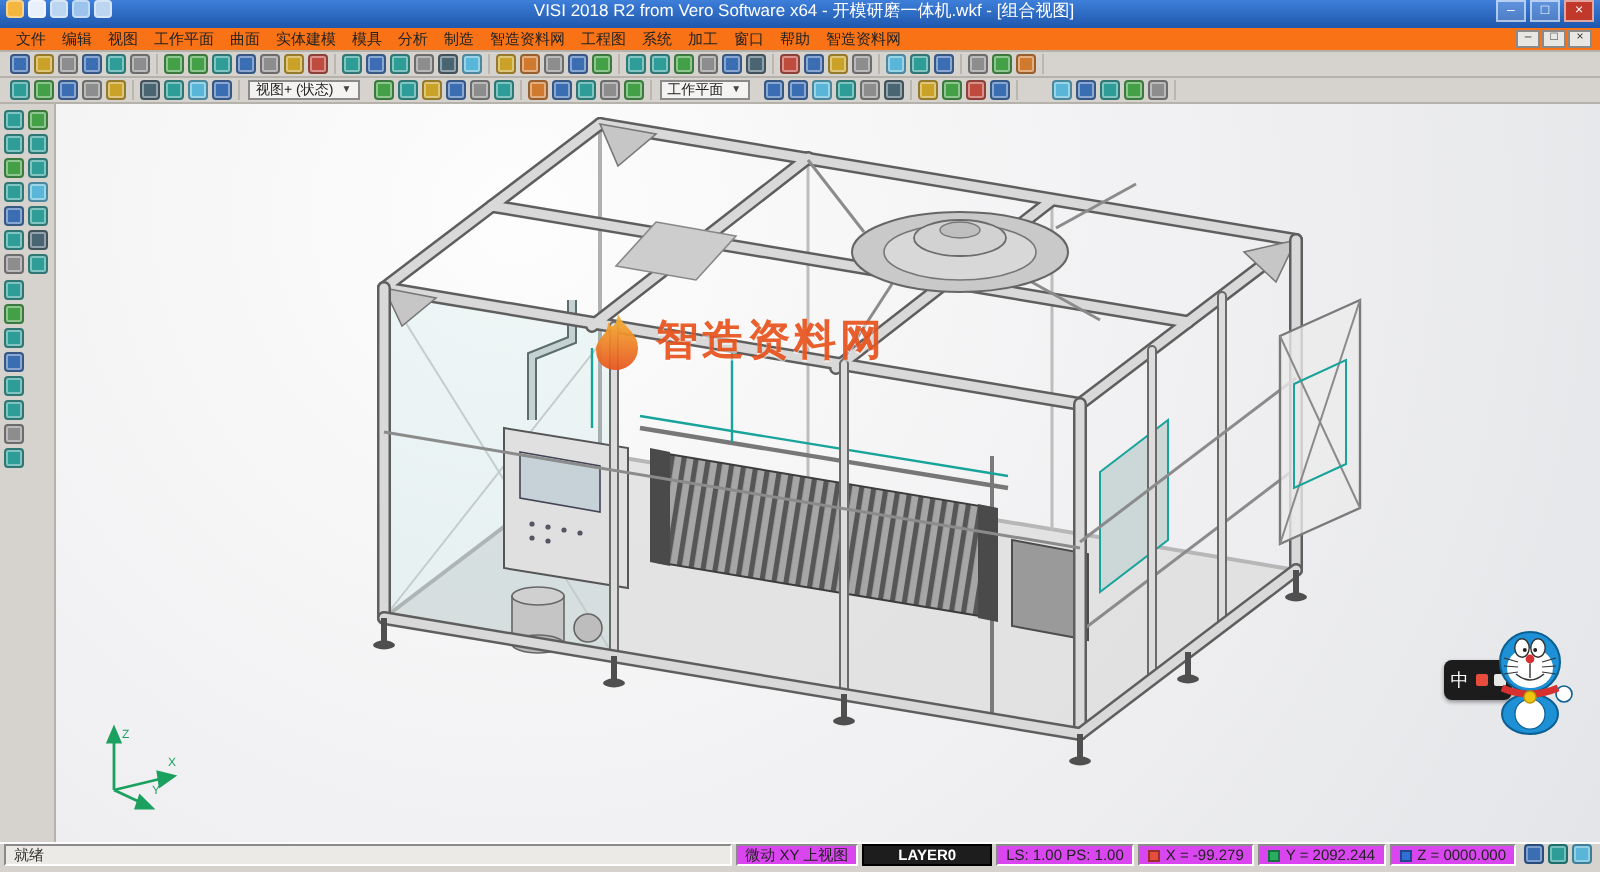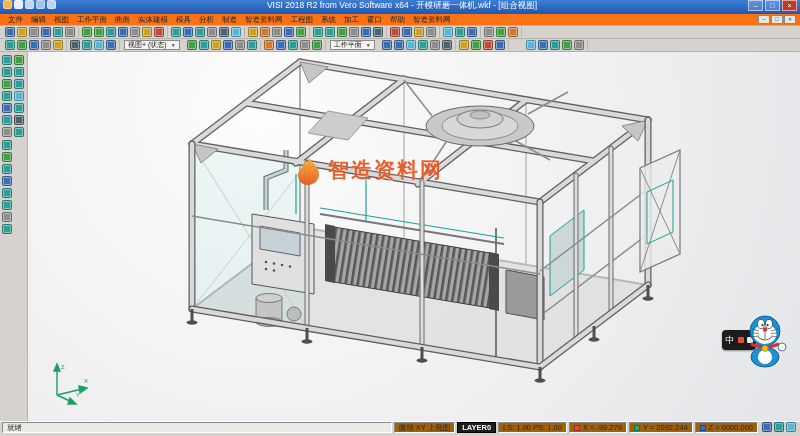--- a/index.html
+++ b/index.html
@@ -45,22 +45,22 @@
   .axis { position:absolute; left:18px; bottom:16px; }
 
   .ime { position:absolute; left:694px; top:278px; width:34px; height:20px; background:#1c1c1c; border-radius:4px; color:#fff; display:flex; align-items:center; justify-content:space-evenly; font-size:9px; box-shadow:0 1px 2px rgba(0,0,0,.4); }
   .ime .sq { width:6px; height:6px; background:#e8e8e8; border-radius:1px; }
   .ime .sq.red { background:#e74c3c; }
   .doraemon { position:absolute; left:716px; top:262px; }
 
   
   .statusbar { height:15px; background:#d6d3ce; border-top:1px solid #fcfcfc; display:flex; align-items:flex-start; padding:0 2px; gap:2px; font-size:7.5px; }
   .sb-field { flex:1; height:11px; line-height:10px; background:#eceae6; border:1px solid; border-color:#8a8a8a #ffffff #ffffff #8a8a8a; padding:0 4px; color:#333; }
-  .sb-cell { height:11px; line-height:10px; border:1px solid; border-color:#8a8a8a #ffffff #ffffff #8a8a8a; padding:0 4px; white-space:nowrap; background:#a16207; }
-  .sb-layer { height:11px; line-height:10px; background:#1d1d1d; color:#fff; border:1px solid #000; padding:0 4px; font-weight:bold; }
+  .sb-cell { height:11px; line-height:10px; border:1px solid; border-color:#8a8a8a #ffffff #ffffff #8a8a8a; padding:0 4px; white-space:nowrap; background:#d946ef; }
+  .sb-layer { height:11px; line-height:10px; background:#1d1d1d; color:#fff; border:1px solid #000; padding:0 17px; font-weight:bold; }
   .chip { display:inline-block; width:6px; height:6px; margin-right:3px; border:1px solid rgba(0,0,0,.35); vertical-align:middle; }
   .sb-icons { display:flex; gap:2px; padding:0 2px; }
   .sb-ic { width:10px; height:10px; border-radius:2px; border:1px solid rgba(0,0,0,.3); box-shadow:inset 0 0 0 1px rgba(255,255,255,.35); display:inline-block; }
 </style>
 </head>
 <body>
 
 <div class="titlebar">
   <div class="title-icons">
       <span class="title-icon" style="background: rgb(244, 182, 63);"></span>

